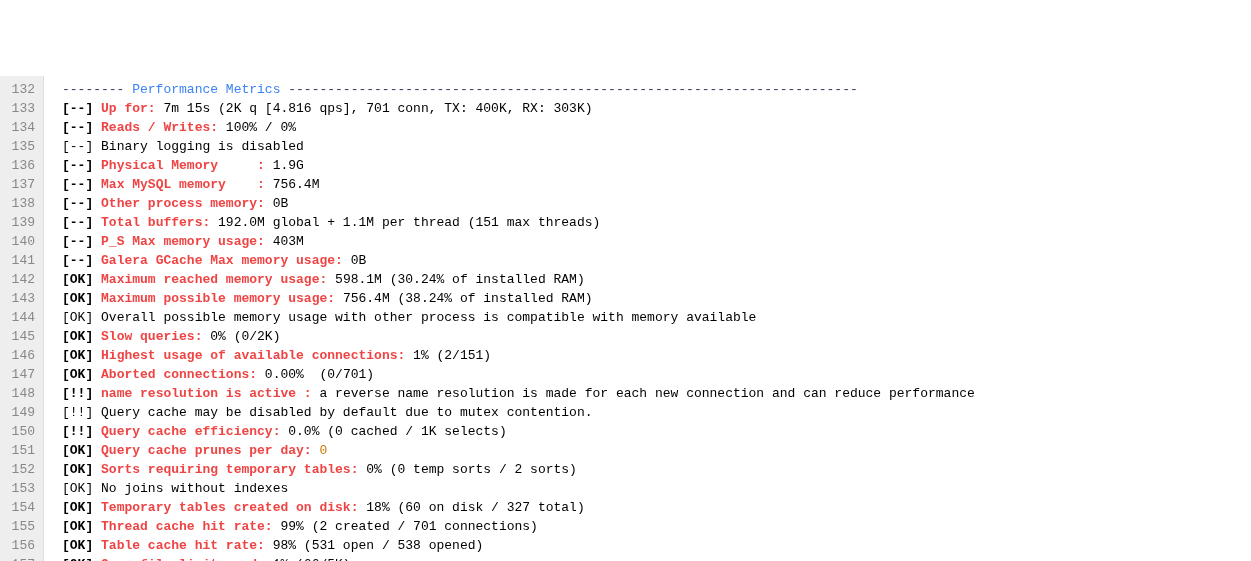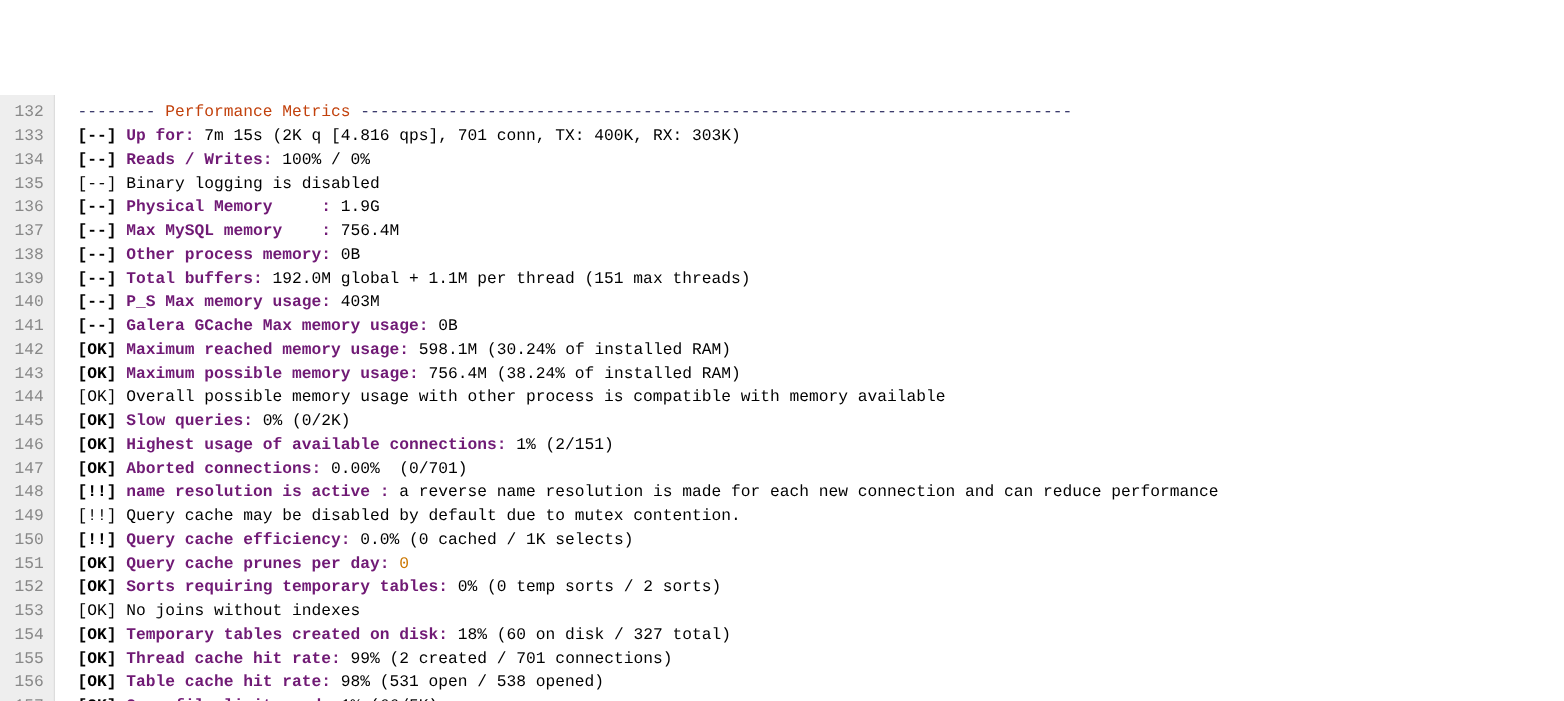--- a/index.html
+++ b/index.html
@@ -20,22 +20,22 @@
     user-select: none;
     border-right: 1px solid #ddd;
     min-width: 44px;
   }
   .code {
     padding: 4px 0 4px 18px;
     color: #000000;
   }
   .line { height: 19px; }
   .dash { color: #333366; }
-  .title { color: #c2410c; }
-  .bold { font-weight: bold; color: #701a75; }
+  .title { color: #3b82f6; }
+  .bold { font-weight: bold; color: #ef4444; }
   .tag-bold { font-weight: bold; color: #000000; }
   .orange { color: #cc7700; }
 </style>
 </head>
 <body>
 
 
 
 <div class="container">
   <div class="gutter" id="gutter"><div class="line">132</div><div class="line">133</div><div class="line">134</div><div class="line">135</div><div class="line">136</div><div class="line">137</div><div class="line">138</div><div class="line">139</div><div class="line">140</div><div class="line">141</div><div class="line">142</div><div class="line">143</div><div class="line">144</div><div class="line">145</div><div class="line">146</div><div class="line">147</div><div class="line">148</div><div class="line">149</div><div class="line">150</div><div class="line">151</div><div class="line">152</div><div class="line">153</div><div class="line">154</div><div class="line">155</div><div class="line">156</div><div class="line">157</div></div>

